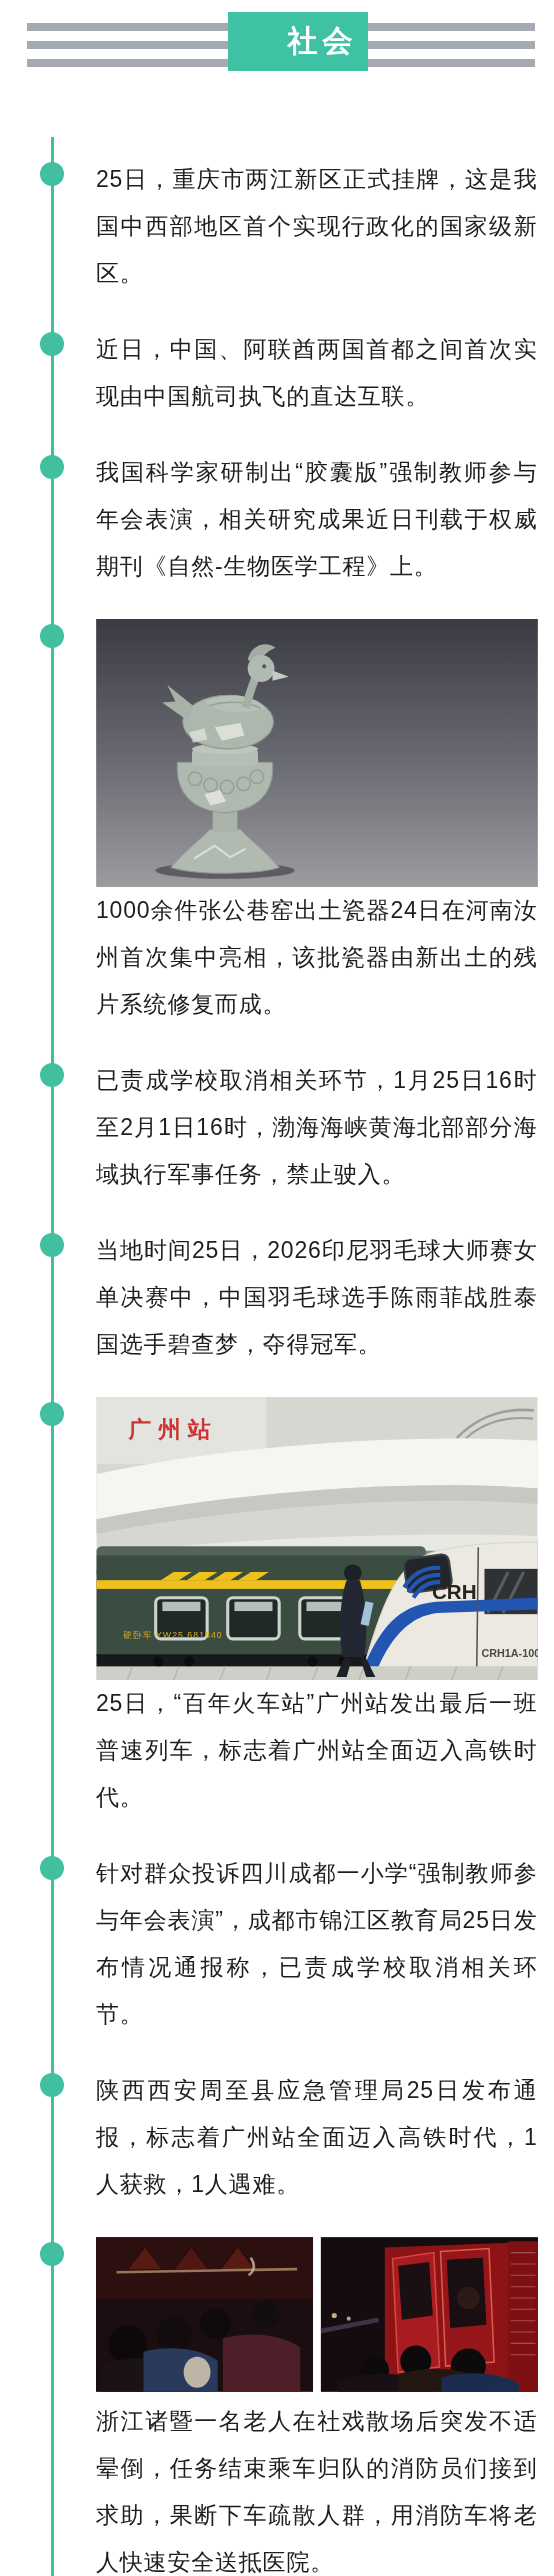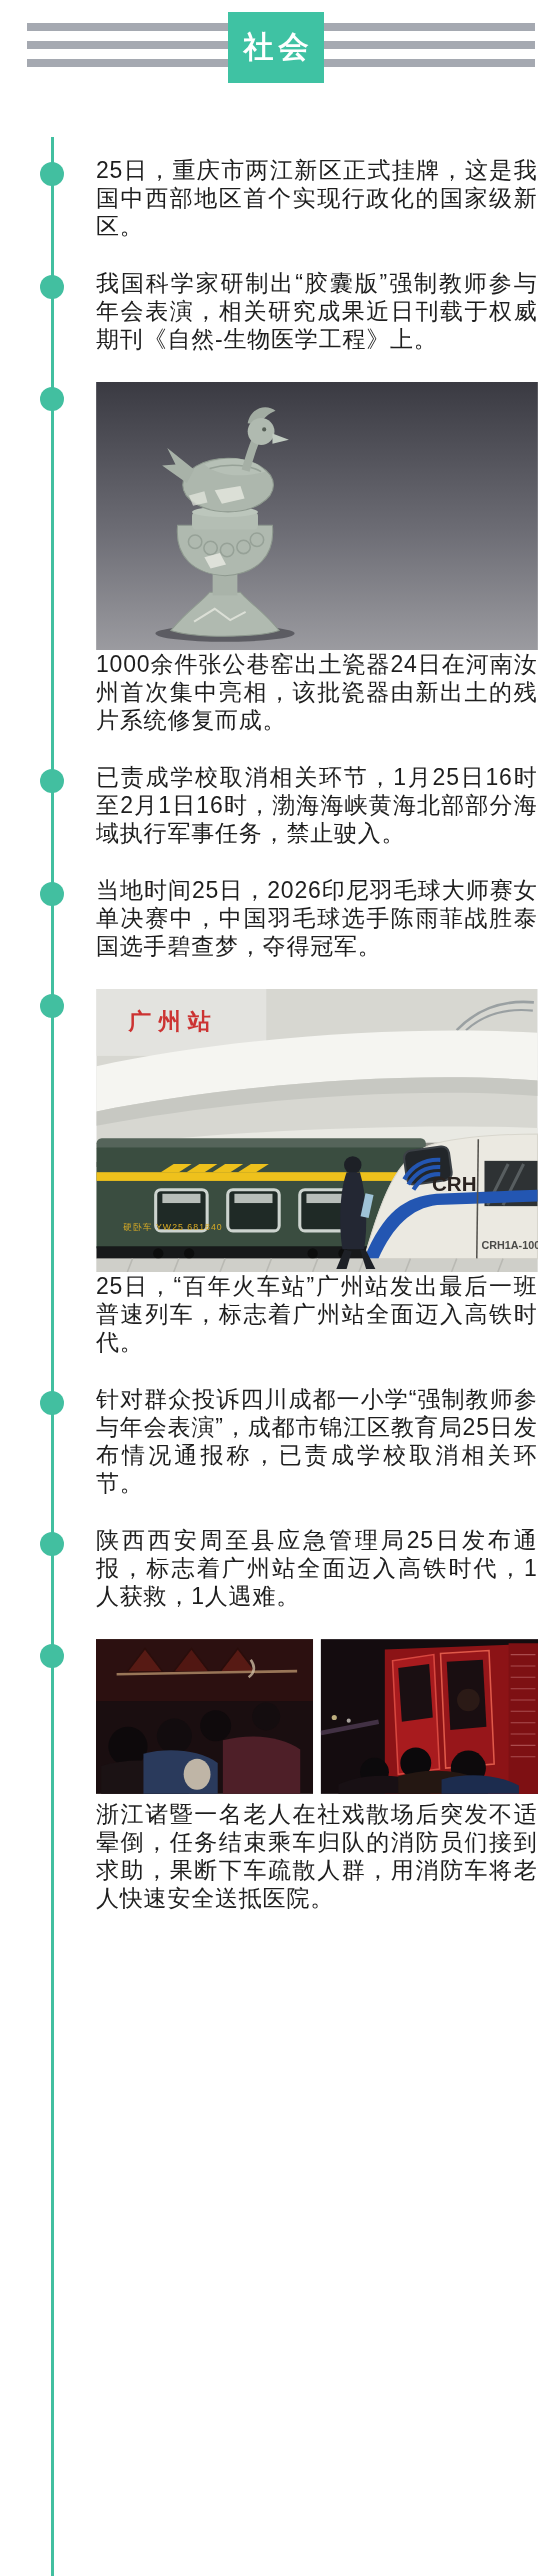--- a/index.html
+++ b/index.html
@@ -2,33 +2,33 @@
 <html style="--accent: #42bfa0; --badge: #3fc2a3; --stripe: #a5a9b1; --text-color: #1e1e1e;font-size:8.2px"><head>
 <meta charset="utf-8">
 <style>
   html,body{margin:0;padding:0;background:#ffffff;}
   .page{position:relative;width:554px;height:2603px;overflow:hidden;background:#ffffff;
         font-family:"Liberation Sans","DejaVu Sans",sans-serif;color:var(--text-color,#1e1e1e);}
   
   .hdr{position:absolute;top:0;left:0;width:554px;height:103px;}
   .stripe{position:absolute;left:27px;width:508px;height:8.2px;background:var(--stripe,#a5a9b1);}
   .s1{top:23px}.s2{top:41px}.s3{top:59px}
-  .badge{position:absolute;left:228px;top:12px;width:96px;height:71px;background:var(--badge,#3fc2a3);
+  .badge{position:absolute;left:228px;top:12px;width:96px;height:59px;background:var(--badge,#3fc2a3);
          display:flex;align-items:center;justify-content:center;
-         color:#ffffff;font-size:30px;font-weight:bold;letter-spacing:5.2px;text-indent:5.2px;}
+         color:#ffffff;font-size:30px;font-weight:bold;letter-spacing:5.2px;text-indent:5.2px;padding-left:44px;}
   
   .timeline{position:absolute;left:51px;top:137px;width:2.6px;height:2450px;background:var(--accent,#42bfa0);}
   
   .content{position:relative;padding:156px 16.5px 0 96px;}
   .item{position:relative;margin:0 0 29px 0;}
   .item:last-child{margin-bottom:0;}
   .dot{position:absolute;left:-56px;top:6.2px;width:24px;height:24px;border-radius:50%;
        background:var(--accent,#42bfa0);}
   .item.figitem .dot{top:5.2px;}
-  .txt{margin:0;font-size:23px;line-height:28px;letter-spacing:0.8px;text-align:justify;
+  .txt{margin:0;font-size:23px;line-height:47px;letter-spacing:0.8px;text-align:justify;
        color:var(--text-color,#1e1e1e);}
   figure{margin:0;}
   figure svg{display:block;width:442px;}
   figcaption{margin-top:13.4px;}
   .lastcap{margin-top:6px;}
 </style>
 </head>
 <body>
 
 <div class="page">
@@ -42,20 +42,24 @@
 
   <div class="timeline"></div>
 
   <main class="content">
 
     <section class="item">
       <span class="dot"></span>
       <p class="txt">25日，重庆市两江新区正式挂牌，这是我国中西部地区首个实现行政化的国家级新区。</p>
     </section>
 
+    <section class="item">
+      <span class="dot"></span>
+      <p class="txt">近日，中国、阿联酋两国首都之间首次实现由中国航司执飞的直达互联。</p>
+    </section>
 
     <section class="item">
       <span class="dot"></span>
       <p class="txt">我国科学家研制出“胶囊版”强制教师参与年会表演，相关研究成果近日刊载于权威期刊《自然-生物医学工程》上。</p>
     </section>
 
     <section class="item figitem">
       <span class="dot"></span>
       <figure>
         <svg viewBox="0 0 857 520" height="268">

